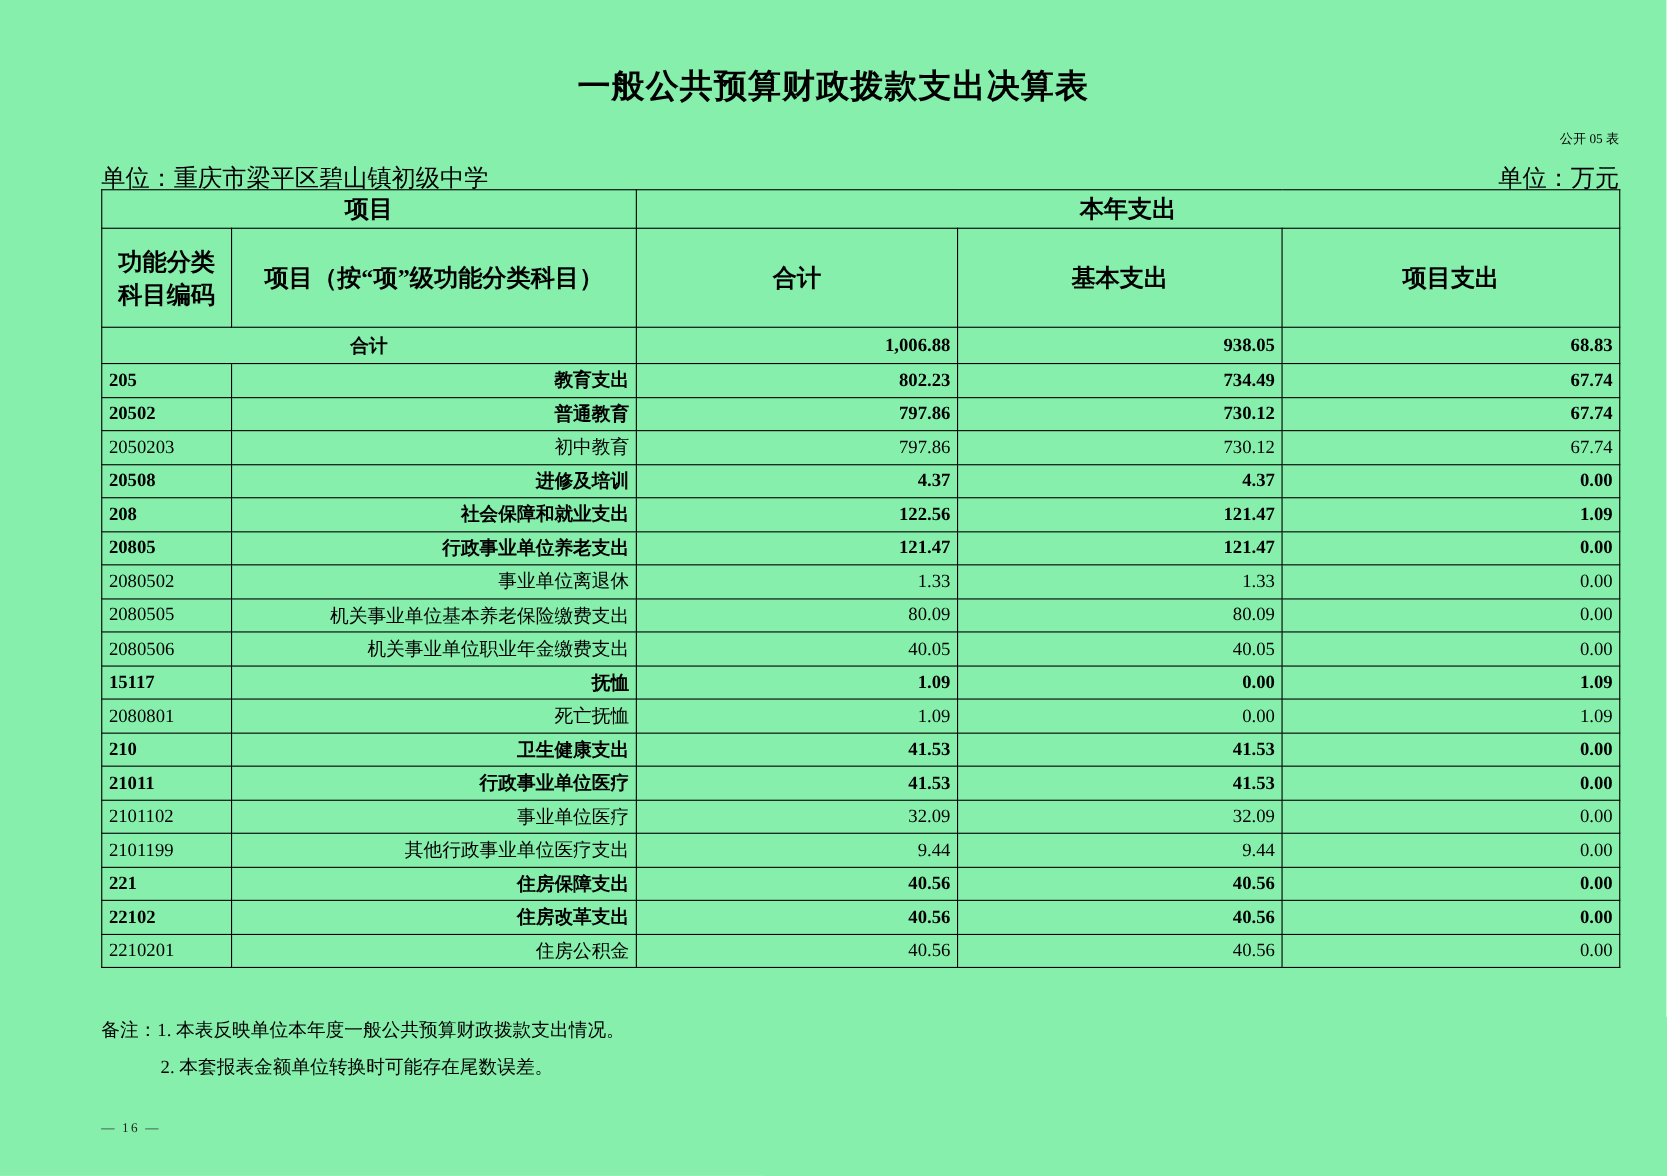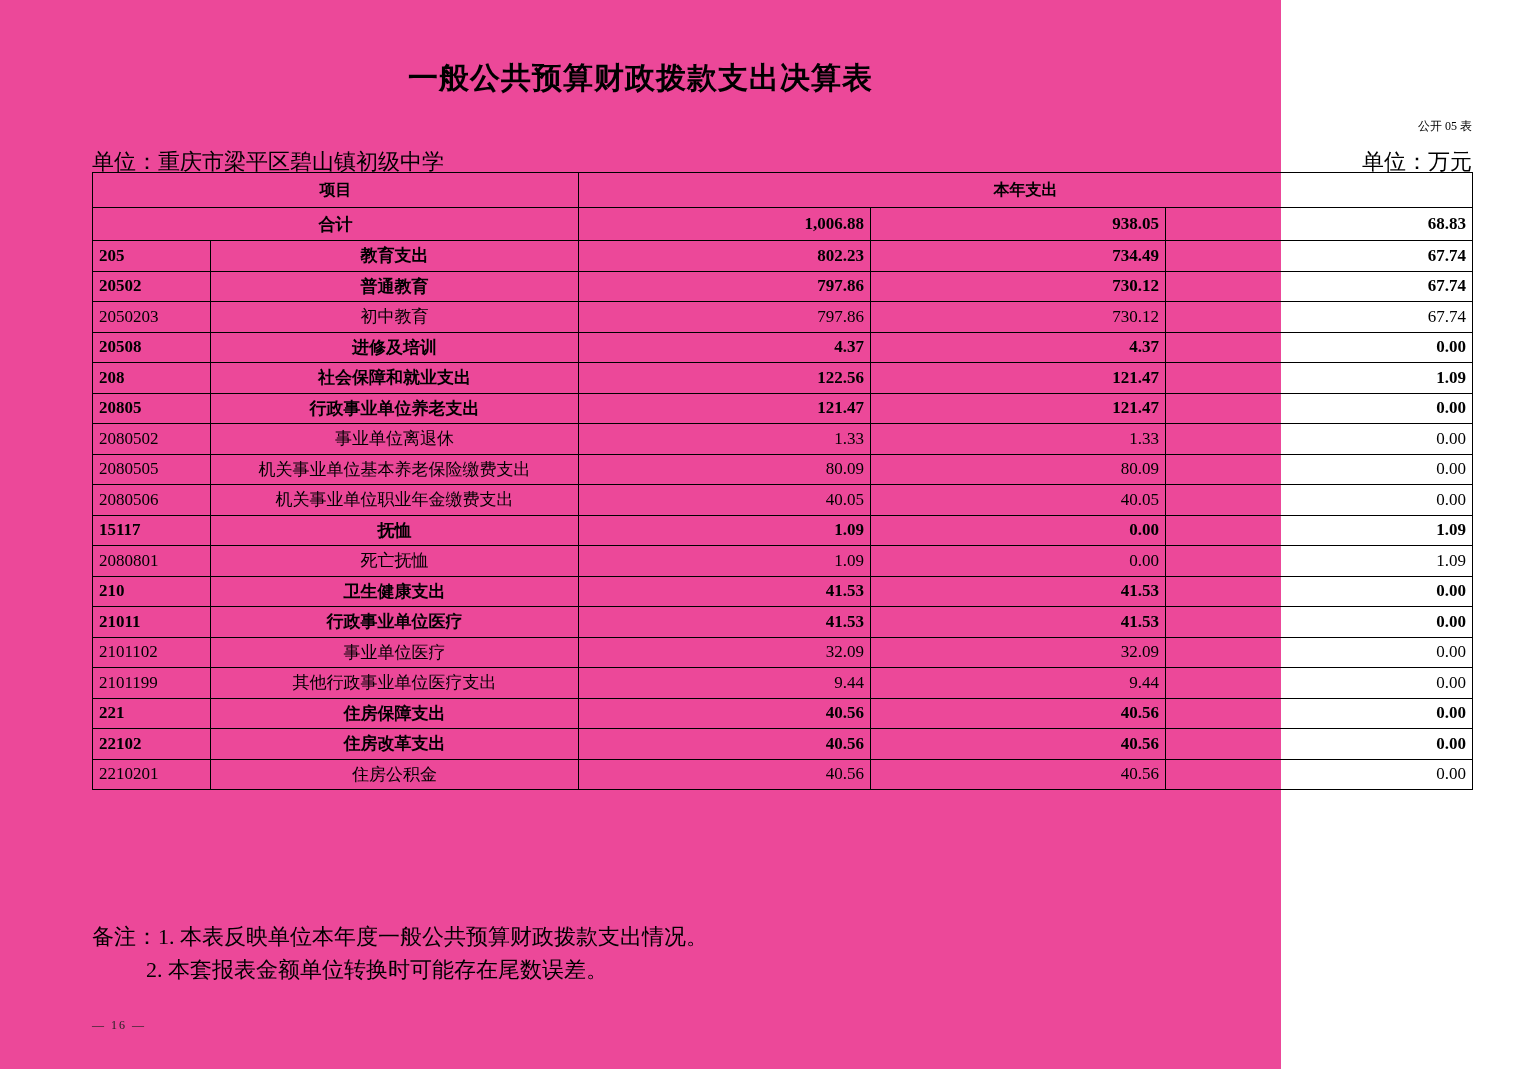--- a/index.html
+++ b/index.html
@@ -3,21 +3,21 @@
 <meta charset="utf-8">
 <style>
   * { margin: 0; padding: 0; box-sizing: border-box; }
   html, body {
     width: 1515px; height: 1069px;
     background: #ffffff;
     color: #000000;
     font-family: "Liberation Serif", "DejaVu Serif", serif;
     overflow: hidden;
   }
-  .page { position: relative; width: 1281px; height: 1069px; background: #ec4899; }
+  .page { position: relative; width: 1515px; height: 1069px; background: #86efac; }
 
   .doc-title {
     position: absolute; top: 58px; left: 0; width: 100%;
     text-align: center;
     font-size: 30px; font-weight: bold;
     letter-spacing: 1px;
   }
   .table-code {
     position: absolute; top: 118px; left: 92px; width: 1380px;
     text-align: right; font-size: 12px;
@@ -39,36 +39,36 @@
   table.budget th, table.budget td {
     border: 1px solid #000;
     padding: 0 6px;
     overflow: hidden;
     white-space: nowrap;
   }
   table.budget thead th {
     font-weight: bold;
     text-align: center;
     white-space: normal;
-    font-size: 16px;
+    font-size: 22px;
   }
   tr.hrow1 { height: 35px; }
   tr.hrow2 { height: 90px; }
   tbody tr { height: 30.5px; }
   tbody tr.total-row { height: 33px; }
 
   td.code { text-align: left; padding-left: 2px; }
-  td.item { text-align: center; }
+  td.item { text-align: right; }
   td.num  { text-align: right; padding-right: 8px; }
   tr.bold td { font-weight: bold; }
   td.total-label { text-align: center; font-weight: bold; }
 
   .notes {
     position: absolute; left: 92px; top: 920px;
-    font-size: 22px; line-height: 33px;
+    font-size: 17px; line-height: 33px;
   }
   .notes .note2 { margin-left: 54px; }
 
   .page-number {
     position: absolute; left: 92px; top: 1018px;
     font-size: 12px; color: #222;
     letter-spacing: 2px;
   }
 </style>
 </head>
@@ -90,20 +90,27 @@
       <col style="width:118px">
       <col style="width:368px">
       <col style="width:292px">
       <col style="width:295px">
       <col style="width:307px">
     </colgroup>
     <thead>
       <tr class="hrow1">
         <th colspan="2">项目</th>
         <th colspan="3">本年支出</th>
+      </tr>
+      <tr class="hrow2">
+        <th>功能分类科目编码</th>
+        <th>项目（按“项”级功能分类科目）</th>
+        <th>合计</th>
+        <th>基本支出</th>
+        <th>项目支出</th>
       </tr>
     </thead>
     <tbody id="table-body">
       <tr class="total-row bold">
         <td colspan="2" class="total-label">合计</td>
         <td class="num">1,006.88</td>
         <td class="num">938.05</td>
         <td class="num">68.83</td>
       </tr>
     <tr class="bold">

